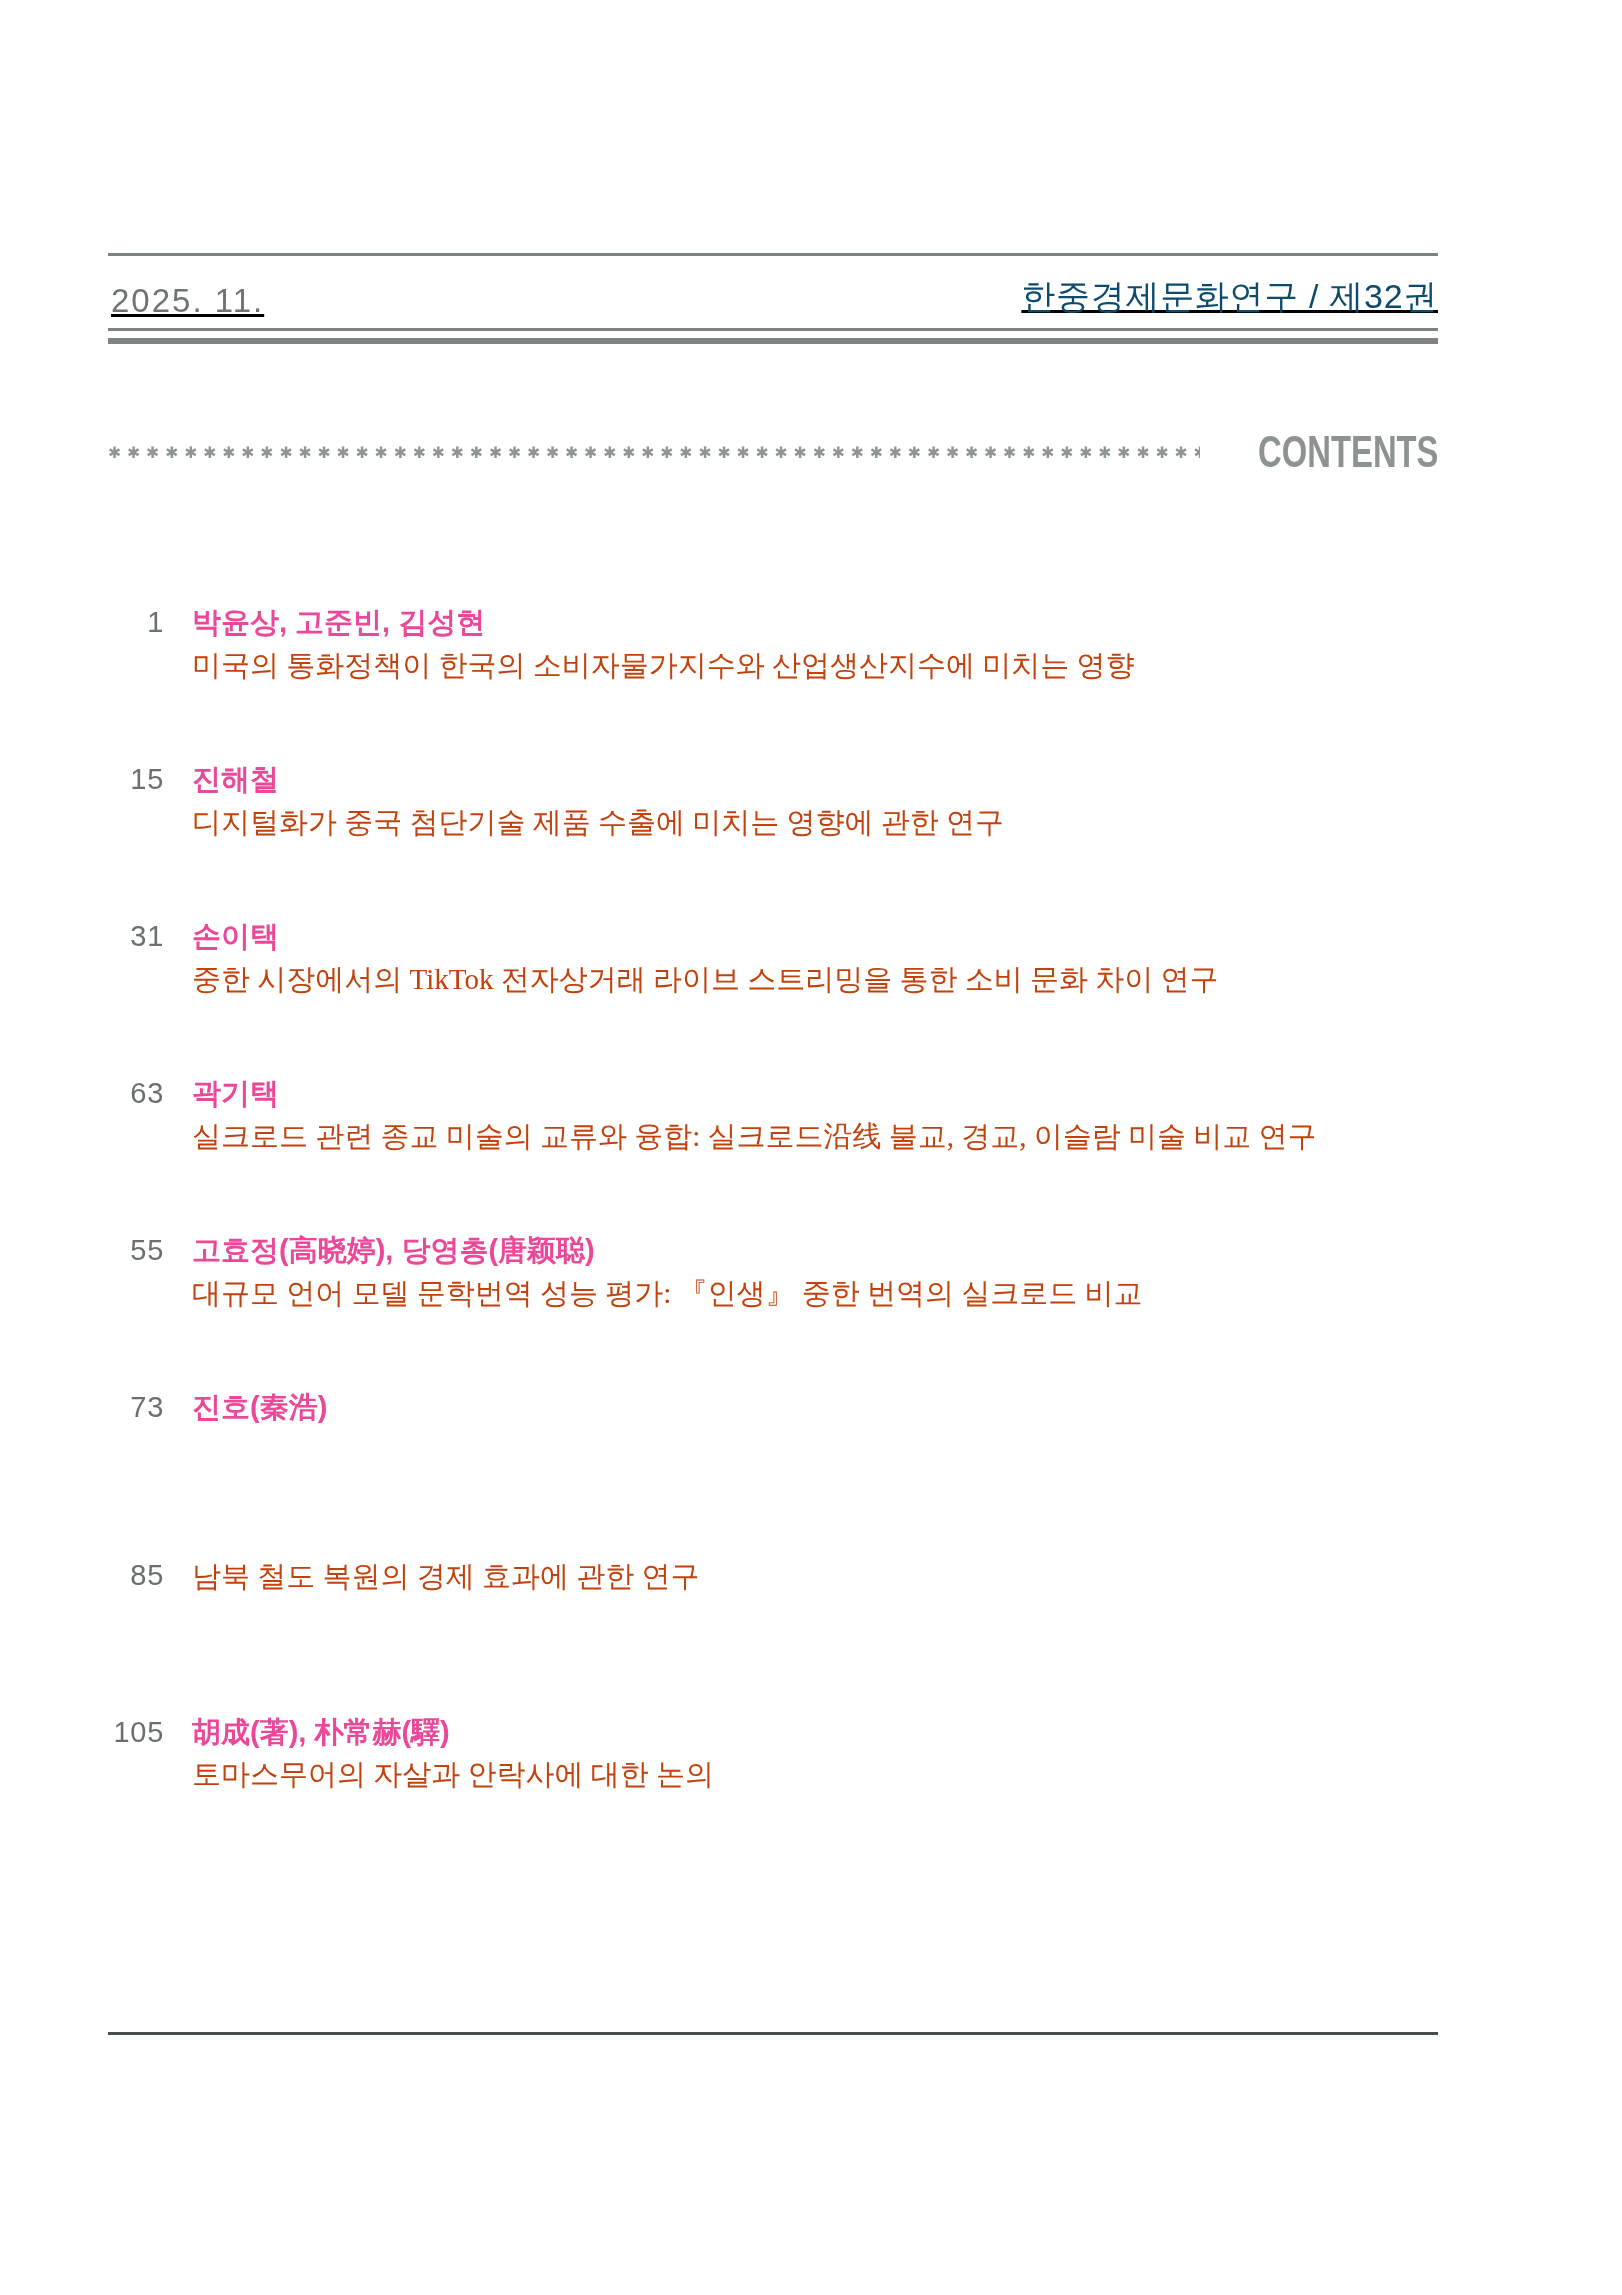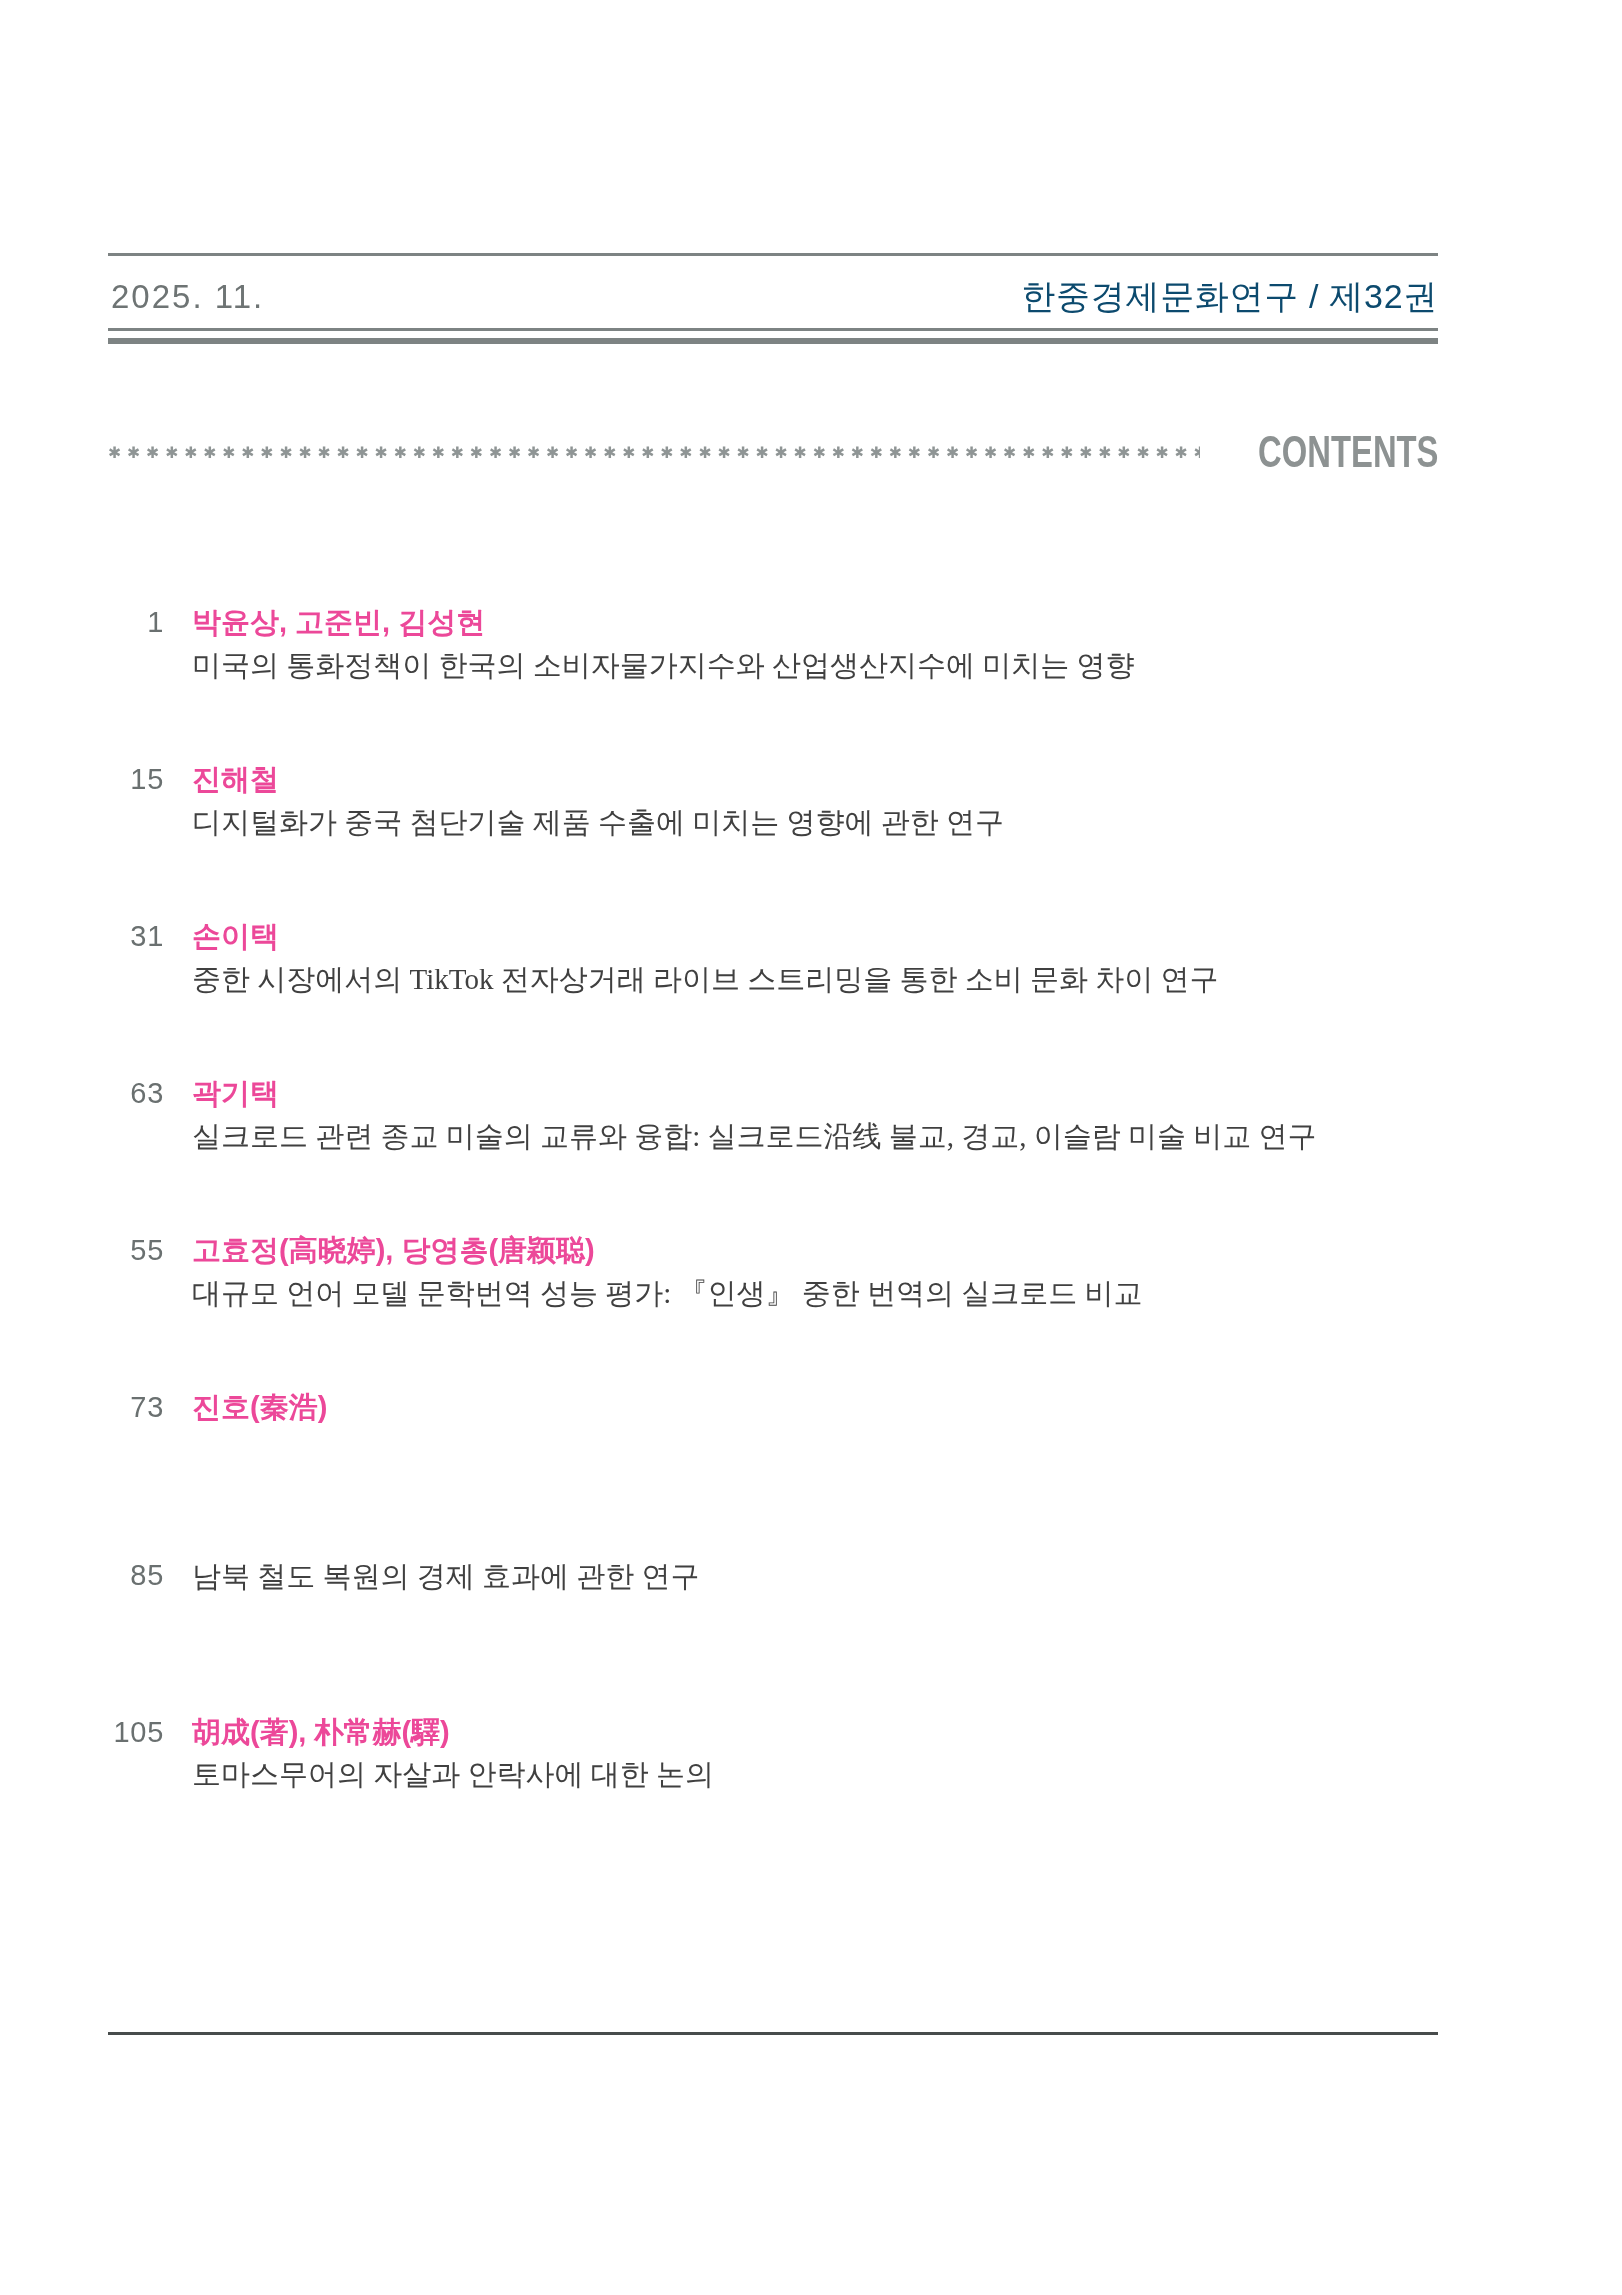--- a/index.html
+++ b/index.html
@@ -15,21 +15,21 @@
   .rule { position: absolute; left: 108px; width: 1330px; }
   .rule-top     { top: 253px;  height: 3.3px; background: #7d8383; }
   .rule-mid-thin  { top: 328px; height: 2.6px; background: #7d8383; }
   .rule-mid-thick { top: 338px; height: 5.9px; background: #7d8383; }
   .rule-bottom  { top: 2032px; height: 2.6px; background: #474c4c; }
 
   
   .header-row {
     position: absolute;
     top: 274px; left: 111px; right: 185px;
-    display: flex; justify-content: space-between; align-items: center;
+    display: flex; justify-content: space-between; align-items: flex-end; text-decoration: underline;
   }
   .header-date {
     font-size: 33px; color: #6e7474; letter-spacing: 2px; font-weight: 400;
   }
   .header-journal {
     font-size: 34px; color: #0c4a6e; letter-spacing: 0.7px; font-weight: 400;
   }
 
   
   .contents-row {
@@ -73,21 +73,21 @@
   }
   .toc-authors {
     margin-left: 192px;
     font-size: 29px; line-height: 31px;
     font-weight: 700; color: #ec4899;
   }
   .toc-title {
     margin-left: 192px; margin-top: 10.5px;
     font-family: "Liberation Serif", serif;
     font-size: 29px; line-height: 33px;
-    font-weight: 400; color: #404040;
+    font-weight: 400; color: #c2410c;
   }
 </style>
 </head>
 <body>
 
 <div class="page">
 
   <div class="rule rule-top"></div>
 
   <div class="header-row">

